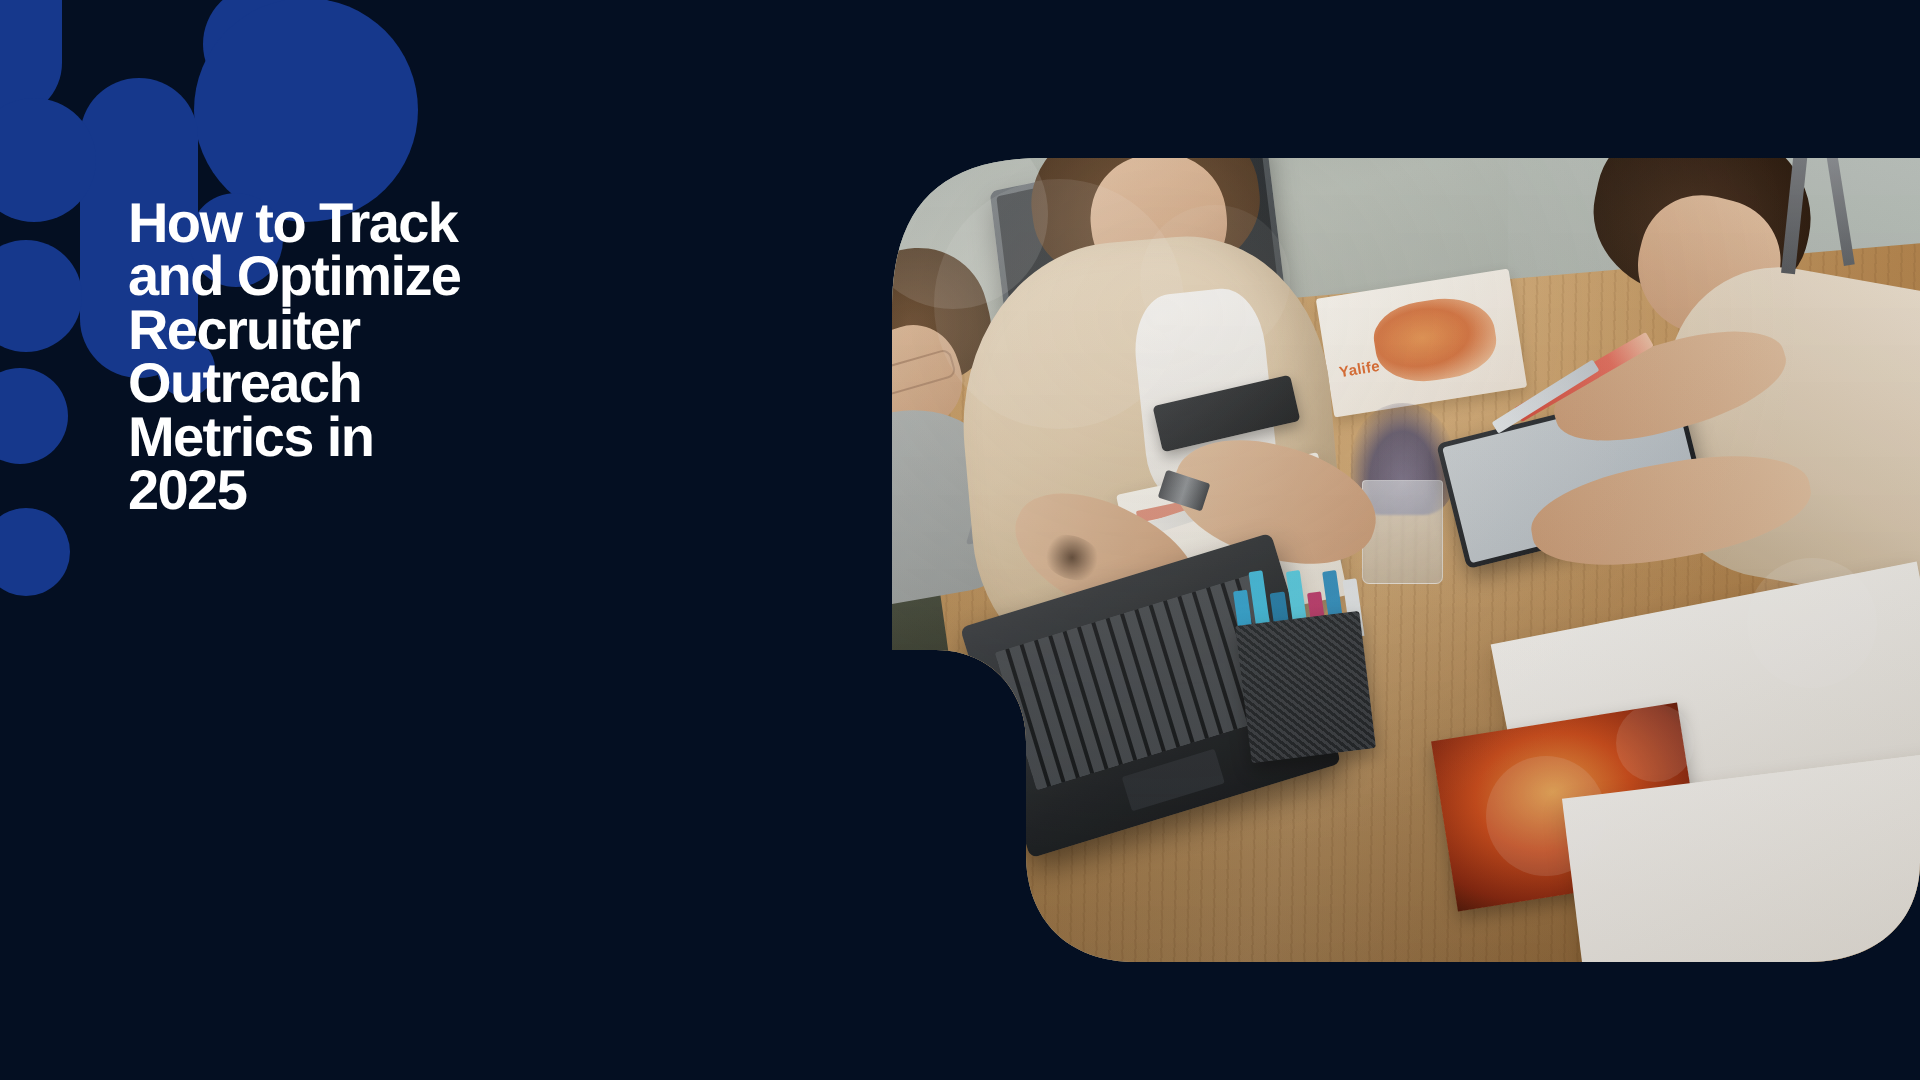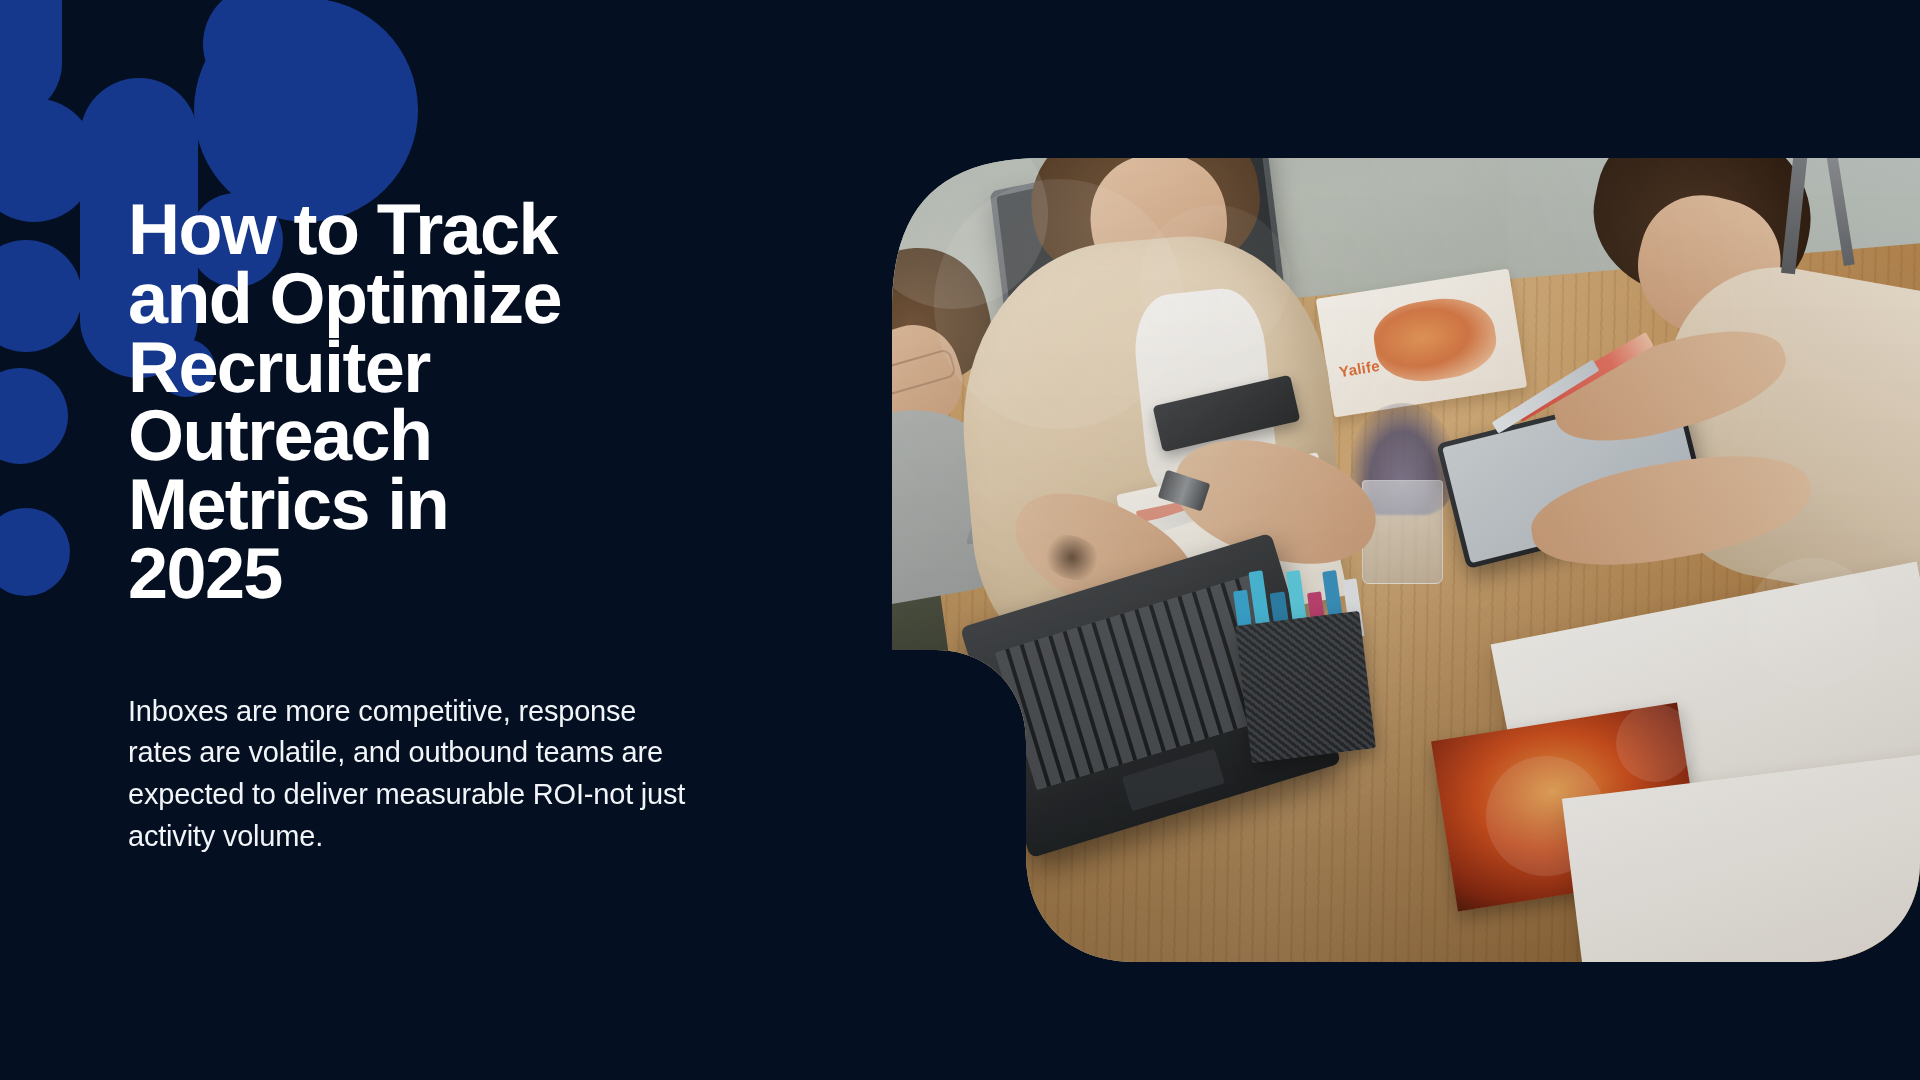--- a/index.html
+++ b/index.html
@@ -28,21 +28,21 @@
 
   
   .text-col {
     position:absolute;
     left:128px; top:196px;
     width:600px;
   }
 
   .headline {
     color:#ffffff;
-    font-size:72px;
+    font-size:56px;
     line-height:0.955;
     font-weight:700;
     letter-spacing:-1.6px;
     white-space:pre-line;
     text-rendering:geometricPrecision;
   }
 
   .subcopy {
     margin-top:82px;
     color:#f2f5f8;
@@ -453,21 +453,20 @@
   </div>
 
   <div class="text-col">
     <h1 class="headline">How to Track
 and Optimize
 Recruiter
 Outreach
 Metrics in
 2025</h1>
 
-    <p class="subcopy">Inboxes are more competitive, response rates are volatile, and outbound teams are expected to deliver measurable ROI-not just activity volume.</p>
   </div>
 
   <div class="photo-wrap">
     <div class="photo-clip">
       <div class="scene">
 
         <div class="wall"></div>
         <div class="wall-2"></div>
         <div class="floorstrip"></div>
 

